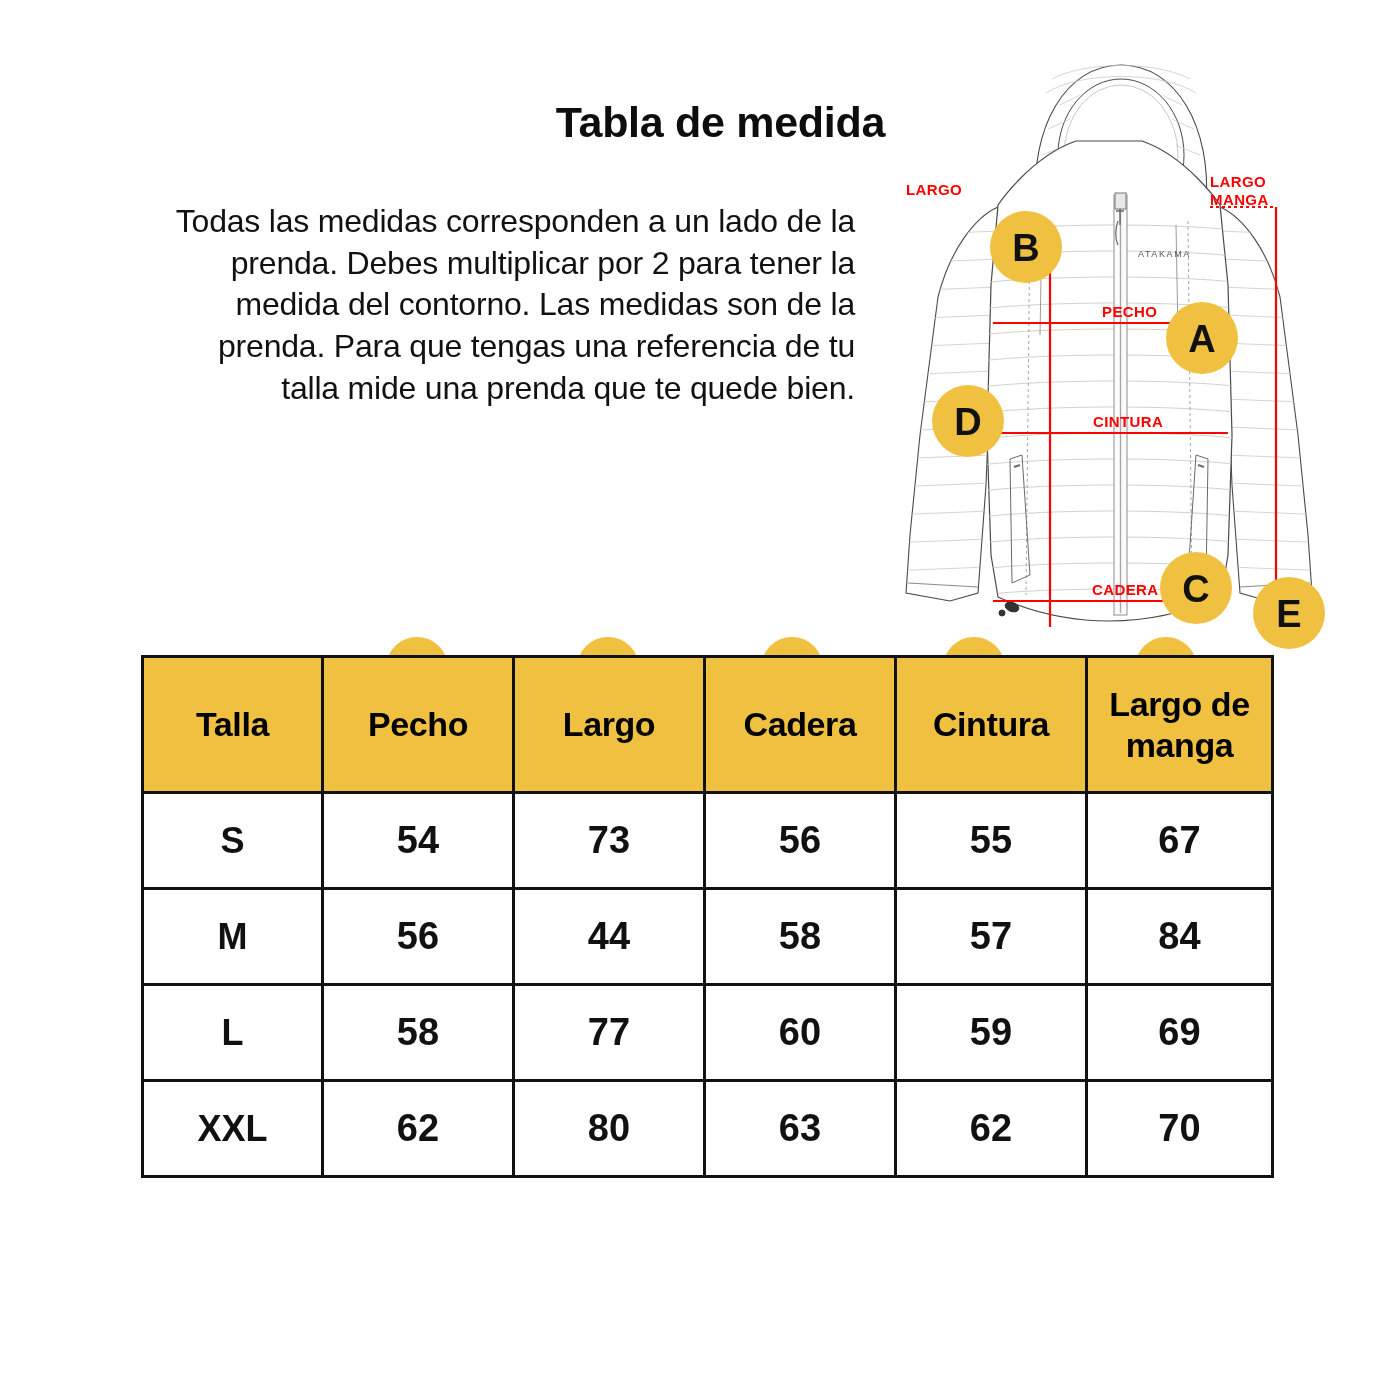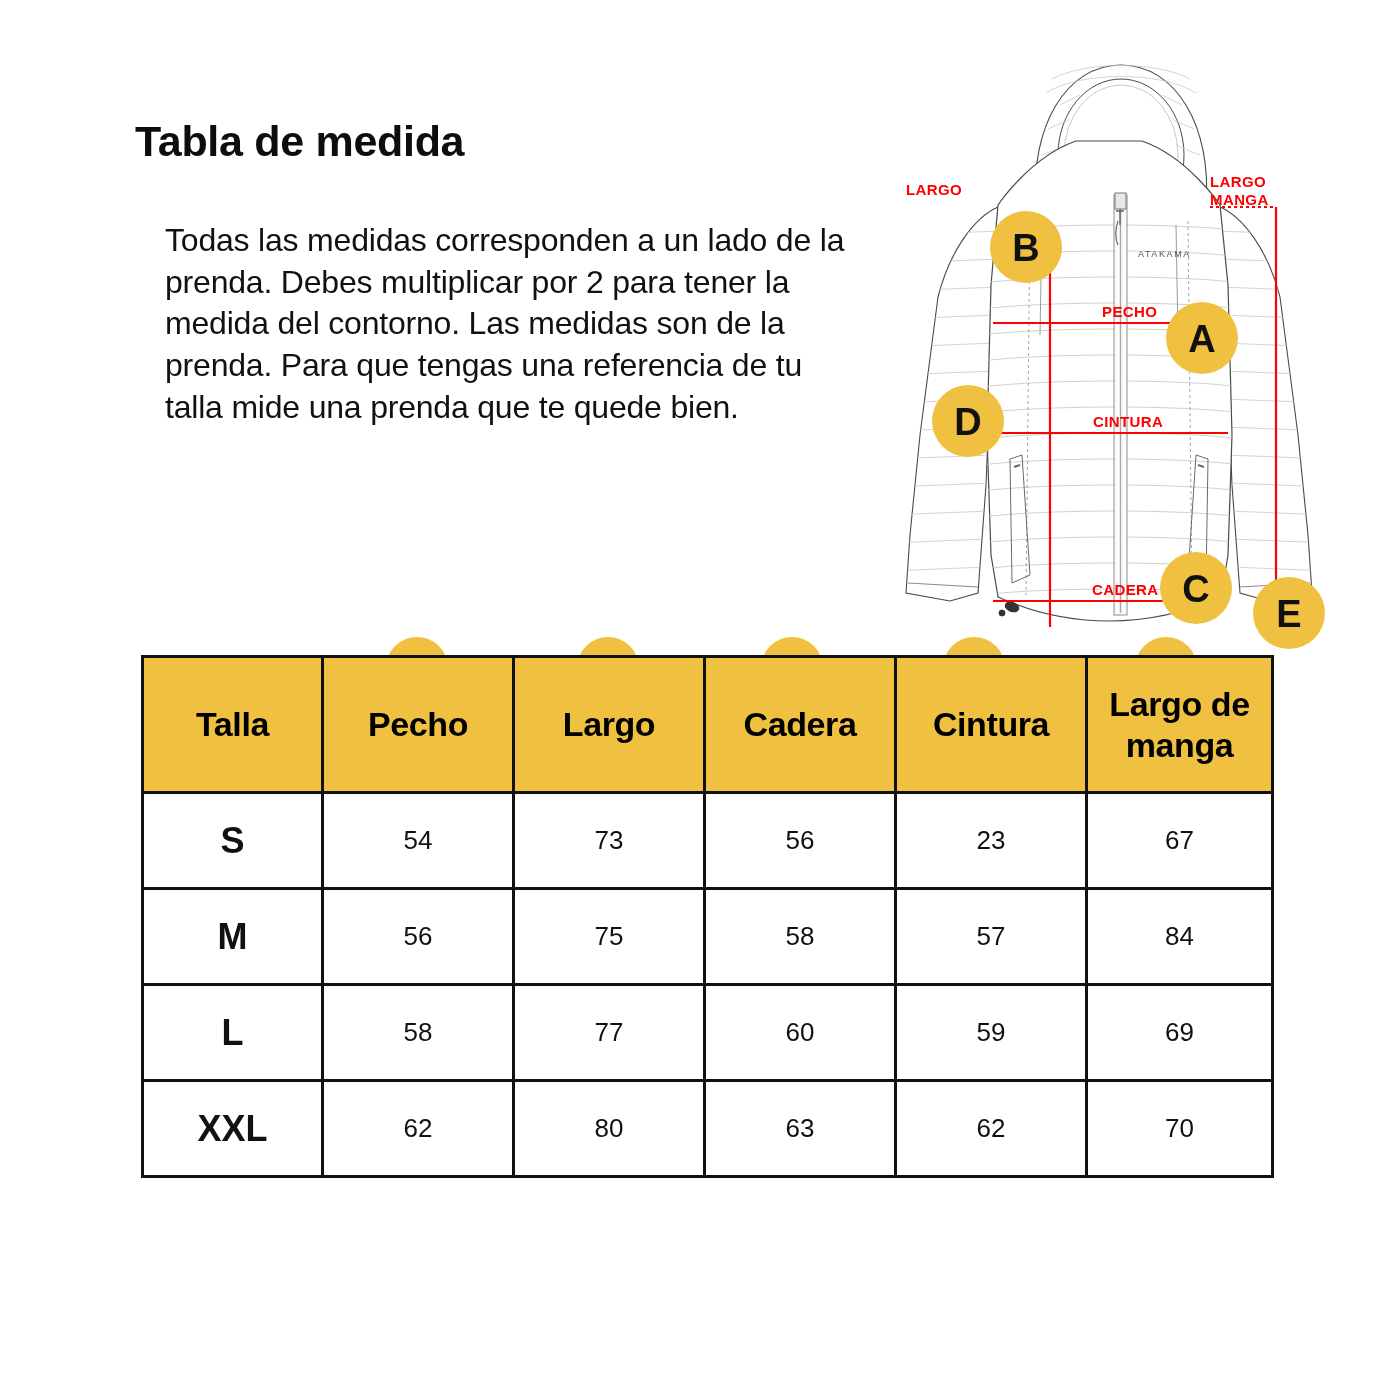--- a/index.html
+++ b/index.html
@@ -16,22 +16,21 @@
     font-family: "Liberation Sans", sans-serif;
     color: #111111;
   }
 
   
   #text-column {
     position: absolute;
     left: 135px;
     top: 100px;
     width: 750px;
-    text-align: left;
-    margin-top: 19px;
+    text-align: right;
   }
   #chart-eyebrow {
     font-size: 43px;
     font-weight: 600;
     letter-spacing: -0.3px;
     line-height: 1.05;
     margin: 0 0 6px 0;
     color: #0d0d0d;
   }
   #chart-title {
@@ -89,22 +88,22 @@
     font-size: 34px;
     font-weight: 800;
     letter-spacing: -0.4px;
     line-height: 1.18;
     color: #000000;
     padding: 0 6px;
   }
   table#size-table tbody td {
     height: 91px;
     background: #ffffff;
-    font-size: 26px;
-    font-weight: 400;
+    font-size: 38px;
+    font-weight: 700;
     color: #111111;
   }
   table#size-table tbody td.size-cell {
     font-weight: 800;
     font-size: 36px;
   }
 
   
   col.c-talla  { width: 180px; }
   col.c-std    { width: 191px; }
@@ -377,27 +376,27 @@
         <th>Cintura</th>
         <th>Largo de manga</th>
       </tr>
     </thead>
     <tbody>
       <tr>
         <td class="size-cell">S</td>
         <td>54</td>
         <td>73</td>
         <td>56</td>
-        <td>23</td>
+        <td>55</td>
         <td>67</td>
       </tr>
       <tr>
         <td class="size-cell">M</td>
         <td>56</td>
-        <td>75</td>
+        <td>44</td>
         <td>58</td>
         <td>57</td>
         <td>84</td>
       </tr>
       <tr>
         <td class="size-cell">L</td>
         <td>58</td>
         <td>77</td>
         <td>60</td>
         <td>59</td>

